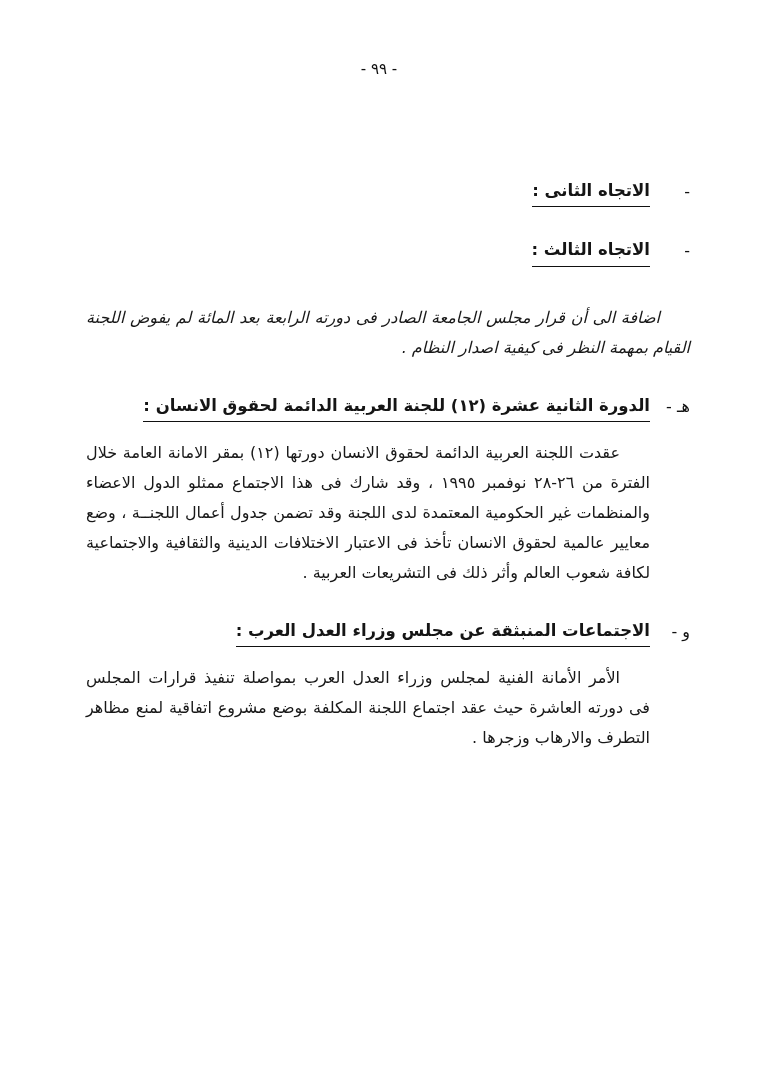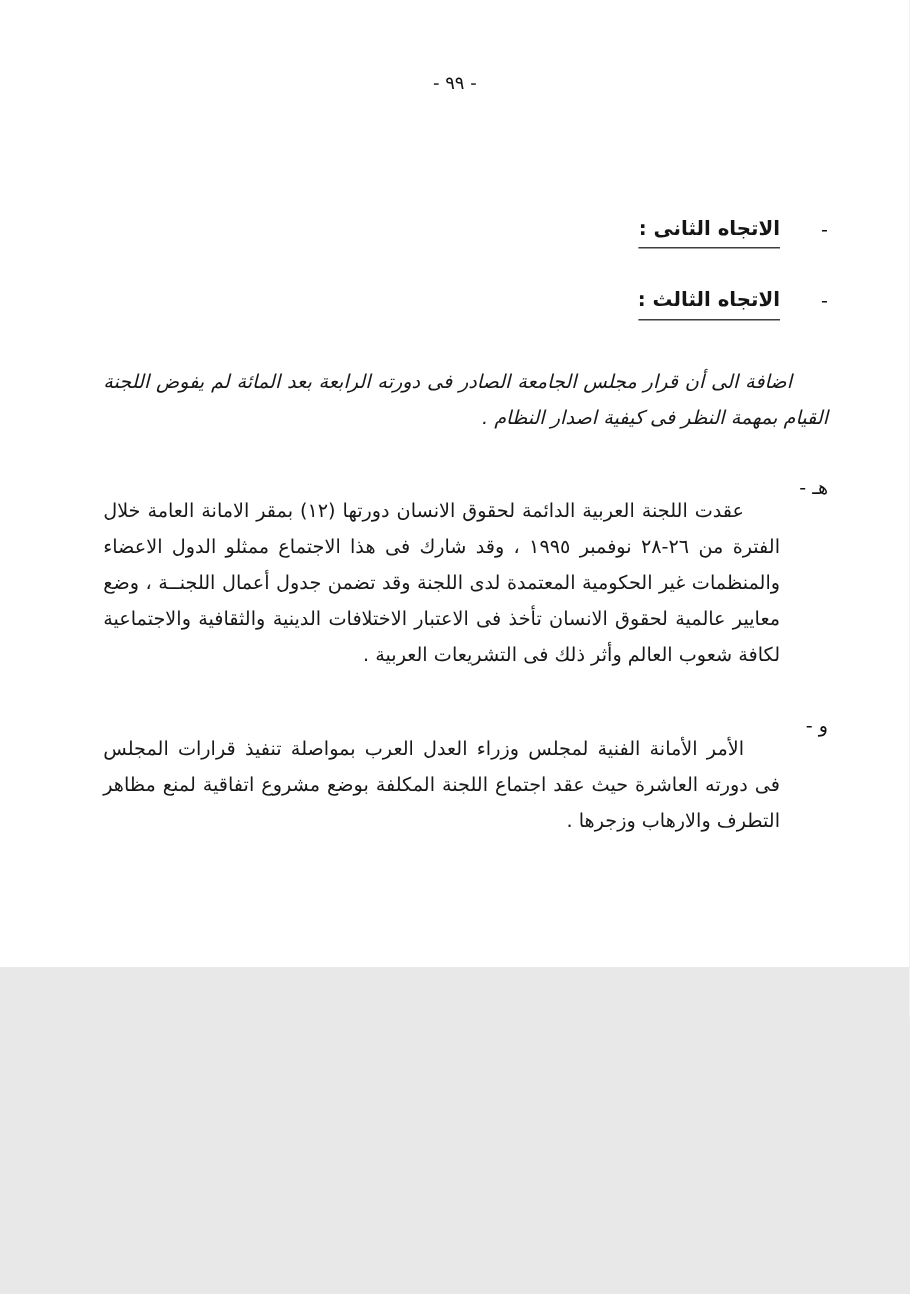--- a/index.html
+++ b/index.html
@@ -3,21 +3,21 @@
 <meta charset="utf-8">
 <style>
   html, body {
     margin: 0;
     padding: 0;
     background: #e8e8e8;
   }
   .page {
     position: relative;
     width: 758px;
-    height: 806px;
+    height: 1078px;
     margin: 0 auto;
     background: #ffffff;
     color: #151515;
     font-family: "DejaVu Sans", sans-serif;
     overflow: hidden;
     box-sizing: border-box;
   }
   .page-number {
     padding-top: 60px;
     text-align: center;
@@ -91,25 +91,27 @@
       <div class="marker-col">-</div>
       <div class="section-body">
         <h2 class="heading"><span class="underline">الاتجاه الثالث :</span></h2>
         <p class="para wide">اضافة الى أن قرار مجلس الجامعة الصادر فى دورته الرابعة بعد المائة لم يفوض اللجنة القيام بمهمة النظر فى كيفية اصدار النظام .</p>
       </div>
     </div>
 
     <div class="section">
       <div class="marker-col">هـ -</div>
       <div class="section-body">
+        <h2 class="heading"><span class="underline">الدورة الثانية عشرة (١٢) للجنة العربية الدائمة لحقوق الانسان :</span></h2>
         <p class="para">عقدت اللجنة العربية الدائمة لحقوق الانسان دورتها (١٢) بمقر الامانة العامة خلال الفترة من ٢٦-٢٨ نوفمبر ١٩٩٥ ، وقد شارك فى هذا الاجتماع ممثلو الدول الاعضاء والمنظمات غير الحكومية المعتمدة لدى اللجنة وقد تضمن جدول أعمال اللجنــة ، وضع معايير عالمية لحقوق الانسان تأخذ فى الاعتبار الاختلافات الدينية والثقافية والاجتماعية لكافة شعوب العالم وأثر ذلك فى التشريعات العربية .</p>
       </div>
     </div>
 
     <div class="section">
       <div class="marker-col">و -</div>
       <div class="section-body">
+        <h2 class="heading"><span class="underline">الاجتماعات المنبثقة عن مجلس وزراء العدل العرب :</span></h2>
         <p class="para">الأمر الأمانة الفنية لمجلس وزراء العدل العرب بمواصلة تنفيذ قرارات المجلس فى دورته العاشرة حيث عقد اجتماع اللجنة المكلفة بوضع مشروع اتفاقية لمنع مظاهر التطرف والارهاب وزجرها .</p>
       </div>
     </div>
 
   </div>
 </div>
 
 </body></html>

